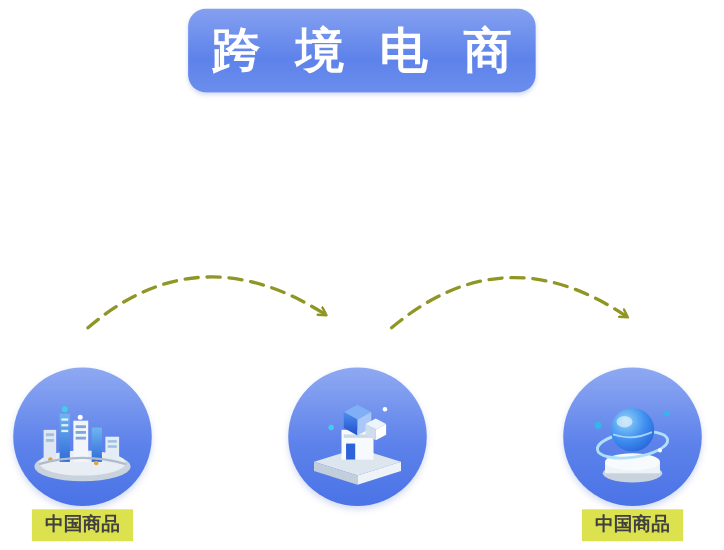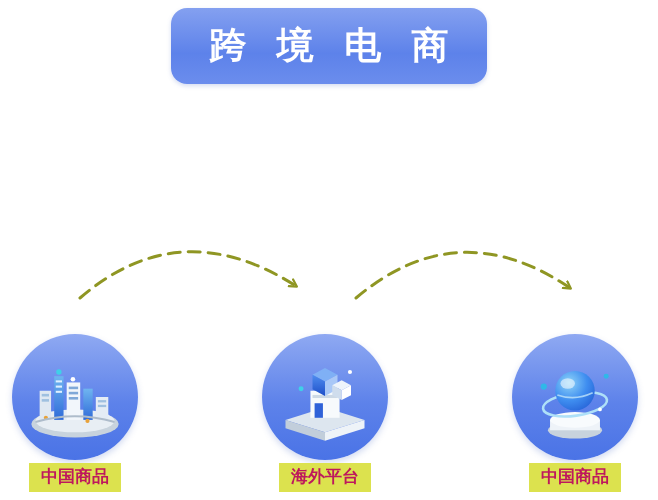--- a/index.html
+++ b/index.html
@@ -19,21 +19,21 @@
     left:50%;top:8px;
     transform:translateX(-50%);
     width:316px;height:76px;
     border-radius:16px;
     background:linear-gradient(180deg,#84a0f0 0%,#5d82ea 60%,#6b8ded 100%);
     display:flex;align-items:center;justify-content:center;
     box-shadow:0 2px 4px rgba(90,120,200,.25);
   }
   .title-banner .title-text{
     color:#ffffff;
-    font-size:37px;
+    font-size:44px;
     font-weight:bold;
     letter-spacing:10px;
     text-indent:10px;
     white-space:nowrap;
   }
   
   .arrows-layer{
     position:absolute;left:0;top:0;width:658px;height:500px;
     pointer-events:none;
   }
@@ -44,21 +44,21 @@
     border-radius:50%;
     background:linear-gradient(180deg,#8fa9f2 0%,#5d82ea 55%,#4a73e6 100%);
     display:flex;align-items:center;justify-content:center;
     box-shadow:0 3px 6px rgba(80,110,200,.25);
   }
   .node-circle svg{display:block;}
   .node-label{
     position:absolute;
     transform:translateX(-50%);
     background:#dce24e;
-    color:#be185d;
+    color:#404040;
     font-size:17px;
     font-weight:bold;
     padding:4px 12px 5px 12px;
     white-space:nowrap;
     line-height:1.2;
   }
 </style>
 </head>
 <body>
 
@@ -129,21 +129,20 @@
       <polygon points="50,22 62,28.5 50,35 38,28.5" fill="#7fb0f5"></polygon>
       <polygon points="38,28.5 50,35 50,49 38,42.5" fill="url(#cubeBlue)"></polygon>
       <polygon points="62,28.5 50,35 50,49 62,42.5" fill="#a9c8f7"></polygon>
       <polygon points="66,34 75,38.8 66,43.6 57,38.8" fill="#eef4fb"></polygon>
       <polygon points="57,38.8 66,43.6 66,53 57,48.2" fill="#cfdded"></polygon>
       <polygon points="75,38.8 66,43.6 66,53 75,48.2" fill="#ffffff"></polygon>
       <circle cx="27" cy="42" r="2.4" fill="#3fd0e8"></circle>
       <circle cx="74" cy="26" r="2" fill="#ffffff"></circle>
     </svg>
   </div>
-  <span class="node-label" style="left:325px;top:463px;">海外平台</span>
 
   <div class="node-circle" style="left:512px;top:334px;">
     <svg width="104" height="104" viewBox="0 0 100 100">
       <defs>
         <radialGradient id="globe" cx="0.35" cy="0.3" r="0.9">
           <stop offset="0" stop-color="#8fd4f8"></stop>
           <stop offset="0.5" stop-color="#3f8ef0"></stop>
           <stop offset="1" stop-color="#1f56d0"></stop>
         </radialGradient>
       </defs>

